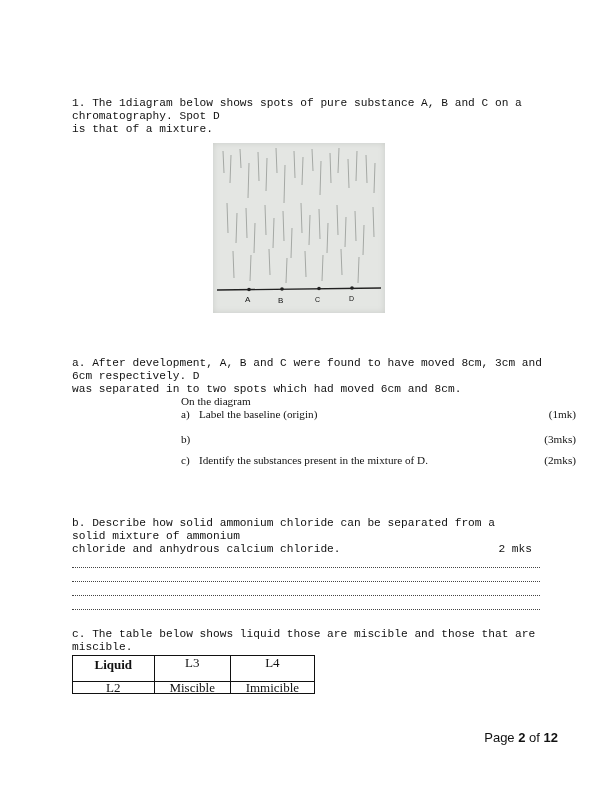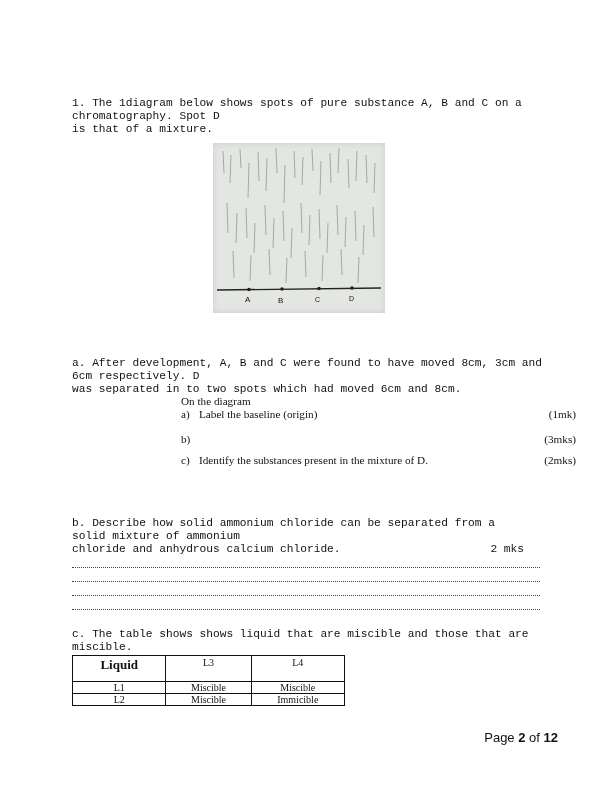--- a/index.html
+++ b/index.html
@@ -9,22 +9,22 @@
     .para { left: 72px; width: 470px; font-family: Liberation Mono, monospace; }
     .diagram { left: 213px; top: 143px; width: 172px; height: 170px; background: #e4e6e3;
                box-shadow: inset 0 0 6px #c9ccc8; }
     .diagram svg { position: absolute; left: 0; top: 0; }
     .subq { left: 145px; width: 395px; margin-left: 36px; }
     .subq .row { position: relative; height: 13px; }
     .subq .lbl { position: absolute; left: 0; }
     .subq .txt { position: absolute; left: 18px; }
     .subq .mk { position: absolute; right: 0; }
     .dots { left: 72px; width: 468px; border-bottom: 1px dotted #444; height: 0; }
-    table.liq { position: absolute; left: 72px; top: 655px; border-collapse: collapse; width: 273px; }
-    table.liq td { border: 1px solid #111; text-align: center; padding: 0; font-size: 10px; line-height: 11px; }
+    table.liq { position: absolute; left: 72px; top: 655px; border-collapse: collapse; width: 243px; }
+    table.liq td { border: 1px solid #111; text-align: center; padding: 0; font-size: 13px; line-height: 11px; }
     table.liq tr.head td { height: 24px; vertical-align: top; padding-top: 1px; }
     table.liq td.hdr-bold { font-weight: bold; font-size: 13px; line-height: 16px; }
     .footer { right: 54px; top: 731px; font-family: "Liberation Sans", sans-serif; font-size: 13px; }
     .footer b { font-weight: bold; }
   </style>
 </head>
 <body>
 
 <div class="abs para" style="top:97px;">
   <div>1. The 1diagram below shows spots of pure substance A, B and C on a chromatography. Spot D</div>
@@ -110,49 +110,44 @@
     <span class="lbl">c)</span>
     <span class="txt">Identify the substances present in the mixture of D.</span>
     <span class="mk">(2mks)</span>
   </div>
 </div>
 
 <div class="abs para" style="top:517px; width:460px;">
   <div>b. Describe how solid ammonium chloride can be separated from a solid mixture of ammonium</div>
   <div style="position:relative;">
     <span>chloride and anhydrous calcium chloride.</span>
-    <span style="position:absolute; right:8px;">2 mks</span>
+    <span style="position:absolute; right:0;">2 mks</span>
   </div>
 </div>
 
 <div class="abs dots" style="top:567px;"></div>
 <div class="abs dots" style="top:581px;"></div>
 <div class="abs dots" style="top:595px;"></div>
 <div class="abs dots" style="top:609px;"></div>
 
-<div class="abs para" style="top:628px;">c. The table shows shows liquid that are miscible and those that are miscible.</div>
+<div class="abs para" style="top:628px;">c. The table below shows liquid those are miscible and those that are miscible.</div>
 
 <table class="liq">
   <colgroup>
       <col style="width:90px">
       <col style="width:82px">
       <col style="width:90px">
     </colgroup>
   <tbody>
       <tr class="head">
     <td class="hdr-bold">Liquid</td>
     <td>L3</td>
     <td>L4</td>
   </tr>
   <tr>
-    <td>L1</td>
-    <td>Miscible</td>
-    <td>Miscible</td>
-  </tr>
-  <tr>
     <td>L2</td>
     <td>Miscible</td>
     <td>Immicible</td>
   </tr>
 </tbody>
   </table>
 
 <div class="abs footer">
   <span>Page </span><b>2</b><span> of </span><b>12</b>
 </div>

